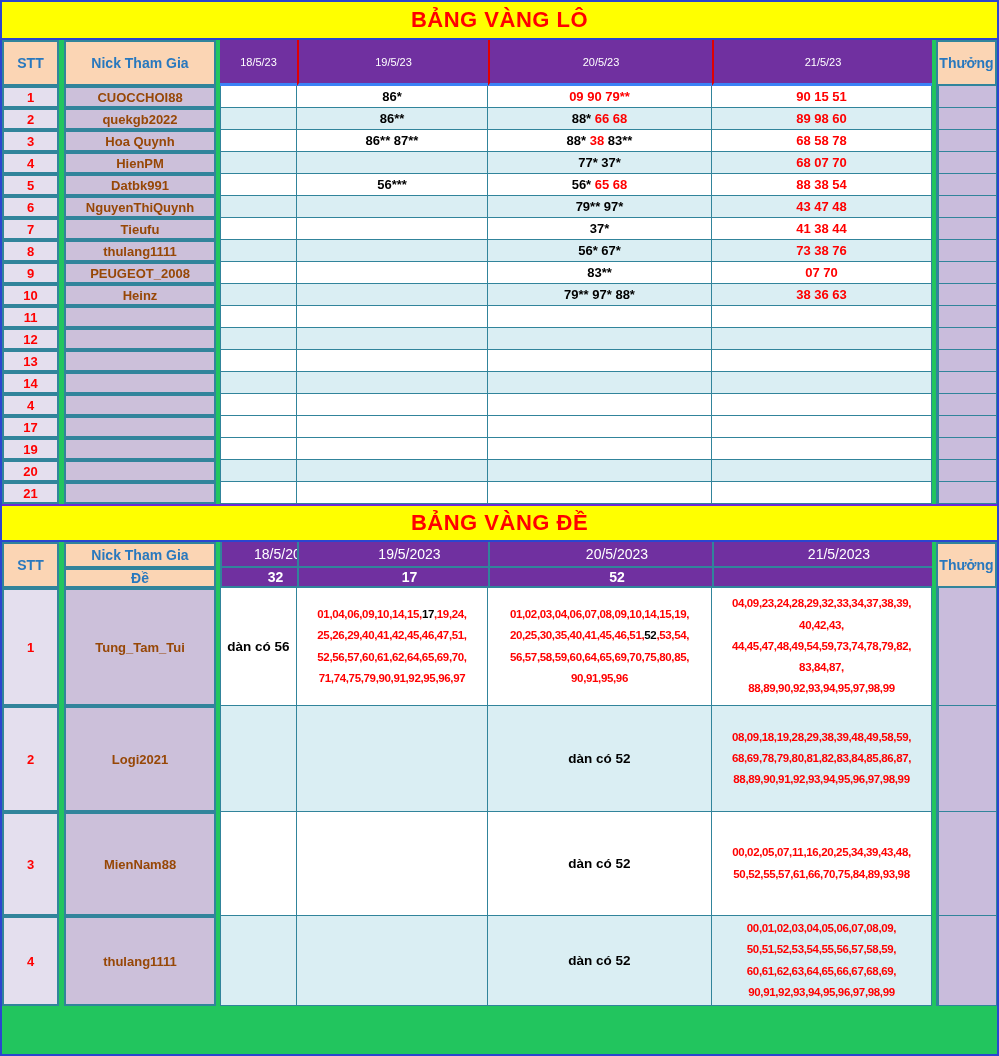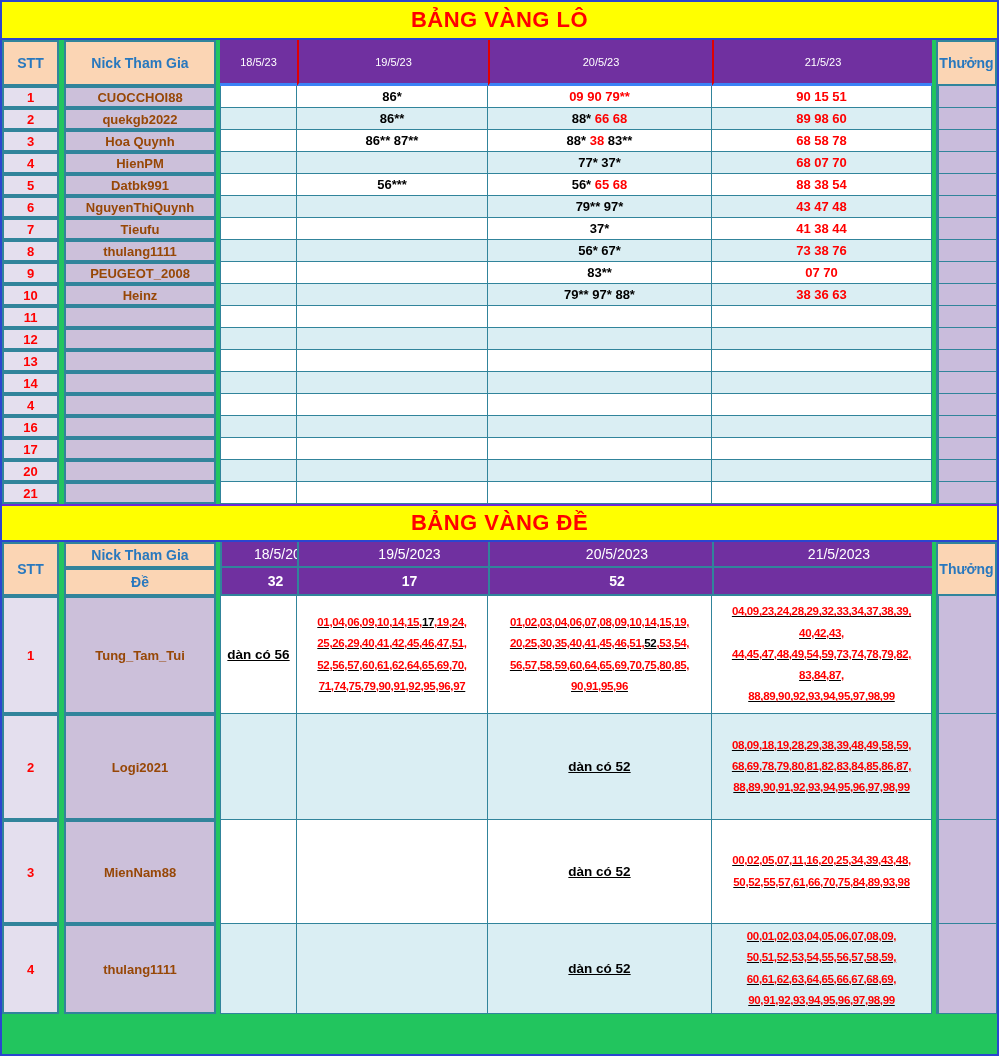--- a/index.html
+++ b/index.html
@@ -25,29 +25,29 @@
   .h-date{background:#7030a0;color:#ffffff;font-size:11px;font-weight:400;border-bottom:3px solid #3b82f6;}
   .h-date.rsep{border-left:2px solid #e00000;}
   #lo-body tr{height:22px;}
   .dd{background:#ffffff;color:#000000;font-size:13px;border-right:1px solid #31849b;border-bottom:1px solid #31849b;}
   .dd.cfirst{border-left:1px solid #31849b;}
   tr.even .dd{background:#daeef3;}
   tr.even .d18{background:#daeef3;}
 
   
   #de-head tr.r1{height:26px;}
-  #de-head tr.r2{height:28px;}
+  #de-head tr.r2{height:20px;}
   .h2-date,.h2-val{background:#7030a0;color:#ffffff;border-left:2px solid #31849b;border-bottom:2px solid #31849b;padding-left:32px;}
   .h2-date{font-size:14px;font-weight:400;}
   .h2-val{font-size:14px;font-weight:bold;}
   #de-body tr:nth-child(1){height:118px;}
   #de-body tr:nth-child(2){height:106px;}
   #de-body tr:nth-child(3){height:104px;}
   #de-body tr:nth-child(4){height:90px;}
-  .dd2{background:#ffffff;color:#000000;font-size:13.5px;border-right:1px solid #31849b;border-bottom:1px solid #31849b;text-decoration:underline;}
+  .dd2{background:#ffffff;color:#000000;font-size:13.5px;border-right:1px solid #31849b;border-bottom:1px solid #31849b;}
   .dd2.cfirst{border-left:1px solid #31849b;}
   tr.even .dd2{background:#daeef3;}
   .dd2.list{font-size:11.5px;letter-spacing:-0.35px;line-height:1.85;white-space:pre-line;}
 
   .seg-k{color:#000000;text-align:center;}
   .seg-r{color:#ff0000;}
 </style>
 </head>
 <body>
 
@@ -258,34 +258,34 @@
     <td class="gap"></td>
     <td class="nick"></td>
     <td class="gap"></td>
     <td class="dd cfirst d18"></td>
     <td class="dd"></td>
     <td class="dd"></td>
     <td class="dd"></td>
     <td class="gap"></td>
     <td class="reward"></td>
   </tr>
-        <tr class="even">
-    <td class="stt">16</td>
-    <td class="gap"></td>
-    <td class="nick"></td>
-    <td class="gap"></td>
-    <td class="dd cfirst d18"></td>
-    <td class="dd"></td>
-    <td class="dd"></td>
-    <td class="dd"></td>
-    <td class="gap"></td>
-    <td class="reward"></td>
-  </tr>
         <tr>
     <td class="stt">17</td>
+    <td class="gap"></td>
+    <td class="nick"></td>
+    <td class="gap"></td>
+    <td class="dd cfirst d18"></td>
+    <td class="dd"></td>
+    <td class="dd"></td>
+    <td class="dd"></td>
+    <td class="gap"></td>
+    <td class="reward"></td>
+  </tr>
+        <tr>
+    <td class="stt">19</td>
     <td class="gap"></td>
     <td class="nick"></td>
     <td class="gap"></td>
     <td class="dd cfirst d18"></td>
     <td class="dd"></td>
     <td class="dd"></td>
     <td class="dd"></td>
     <td class="gap"></td>
     <td class="reward"></td>
   </tr>

